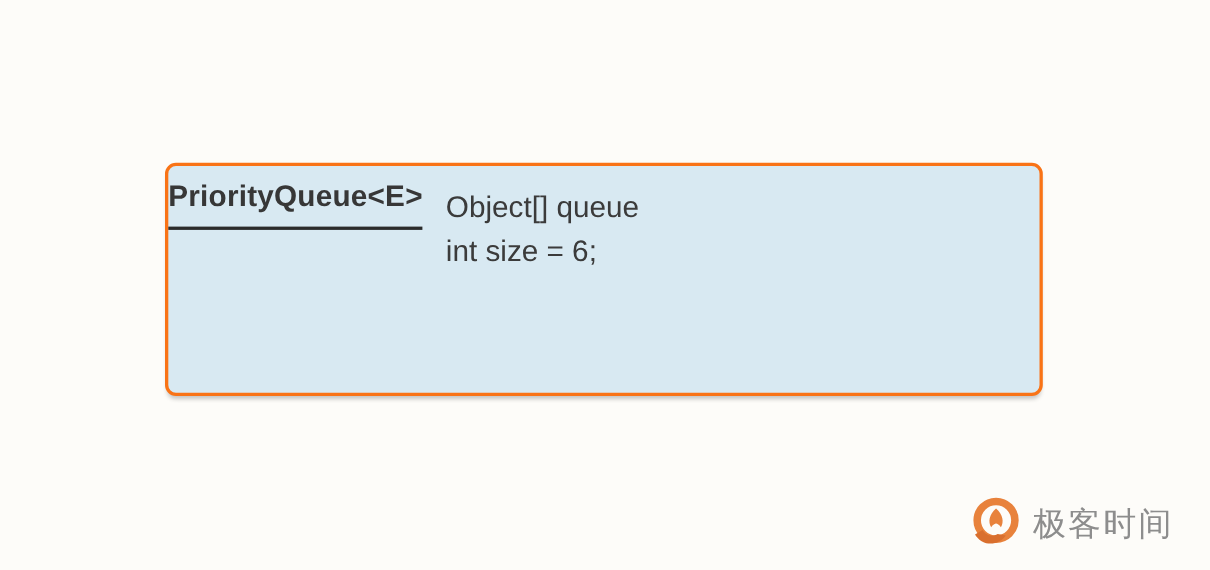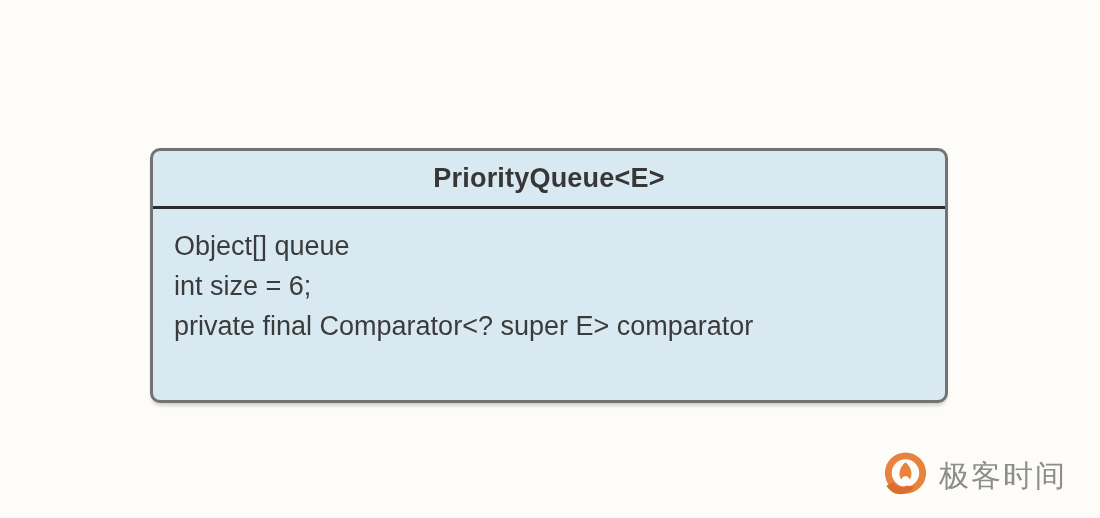--- a/index.html
+++ b/index.html
@@ -14,27 +14,27 @@
   .canvas {
     position: relative;
     width: 1100px;
     height: 518px;
   }
   .uml-class-box {
     position: absolute;
     left: 150px;
     top: 148px;
     width: 798px;
-    height: 255px;
+    height: 212px;
     background: #d8e9f2;
-    border: 3px solid #737373;
+    border: 3px solid #f97316;
     border-radius: 10px;
     box-shadow: 0 4px 4px -2px rgba(0,0,0,0.22);
     display: flex;
-    flex-direction: column;
+    flex-direction: row;
   }
   .uml-header {
     height: 58px;
     border-bottom: 3px solid #2b2b2b;
     display: flex;
     align-items: center;
     justify-content: center;
   }
   .uml-title {
     font-size: 27px;
@@ -80,21 +80,20 @@
 
 <div class="canvas">
 
   <div class="uml-class-box">
     <div class="uml-header">
       <span class="uml-title">PriorityQueue&lt;E&gt;</span>
     </div>
     <div class="uml-body">
       <div class="uml-field">Object[] queue</div>
       <div class="uml-field">int size = 6;</div>
-      <div class="uml-field">private final Comparator&lt;? super E&gt; comparator</div>
     </div>
   </div>
 
   <div class="brand">
     <span>
       <svg class="brand-icon" viewBox="0 0 50 51" xmlns="http://www.w3.org/2000/svg">
 
         <circle cx="25" cy="22.5" r="17.5" fill="none" stroke="#e8823c" stroke-width="7"></circle>
 
         <path d="M34 36.5 C30 43 20 46.5 12 42 C9 40.2 6.5 37.5 5.5 35.5 L12.5 31.5 C15 35.8 20.5 38.5 26.5 35.2 Z" fill="#d96f2e"></path>

